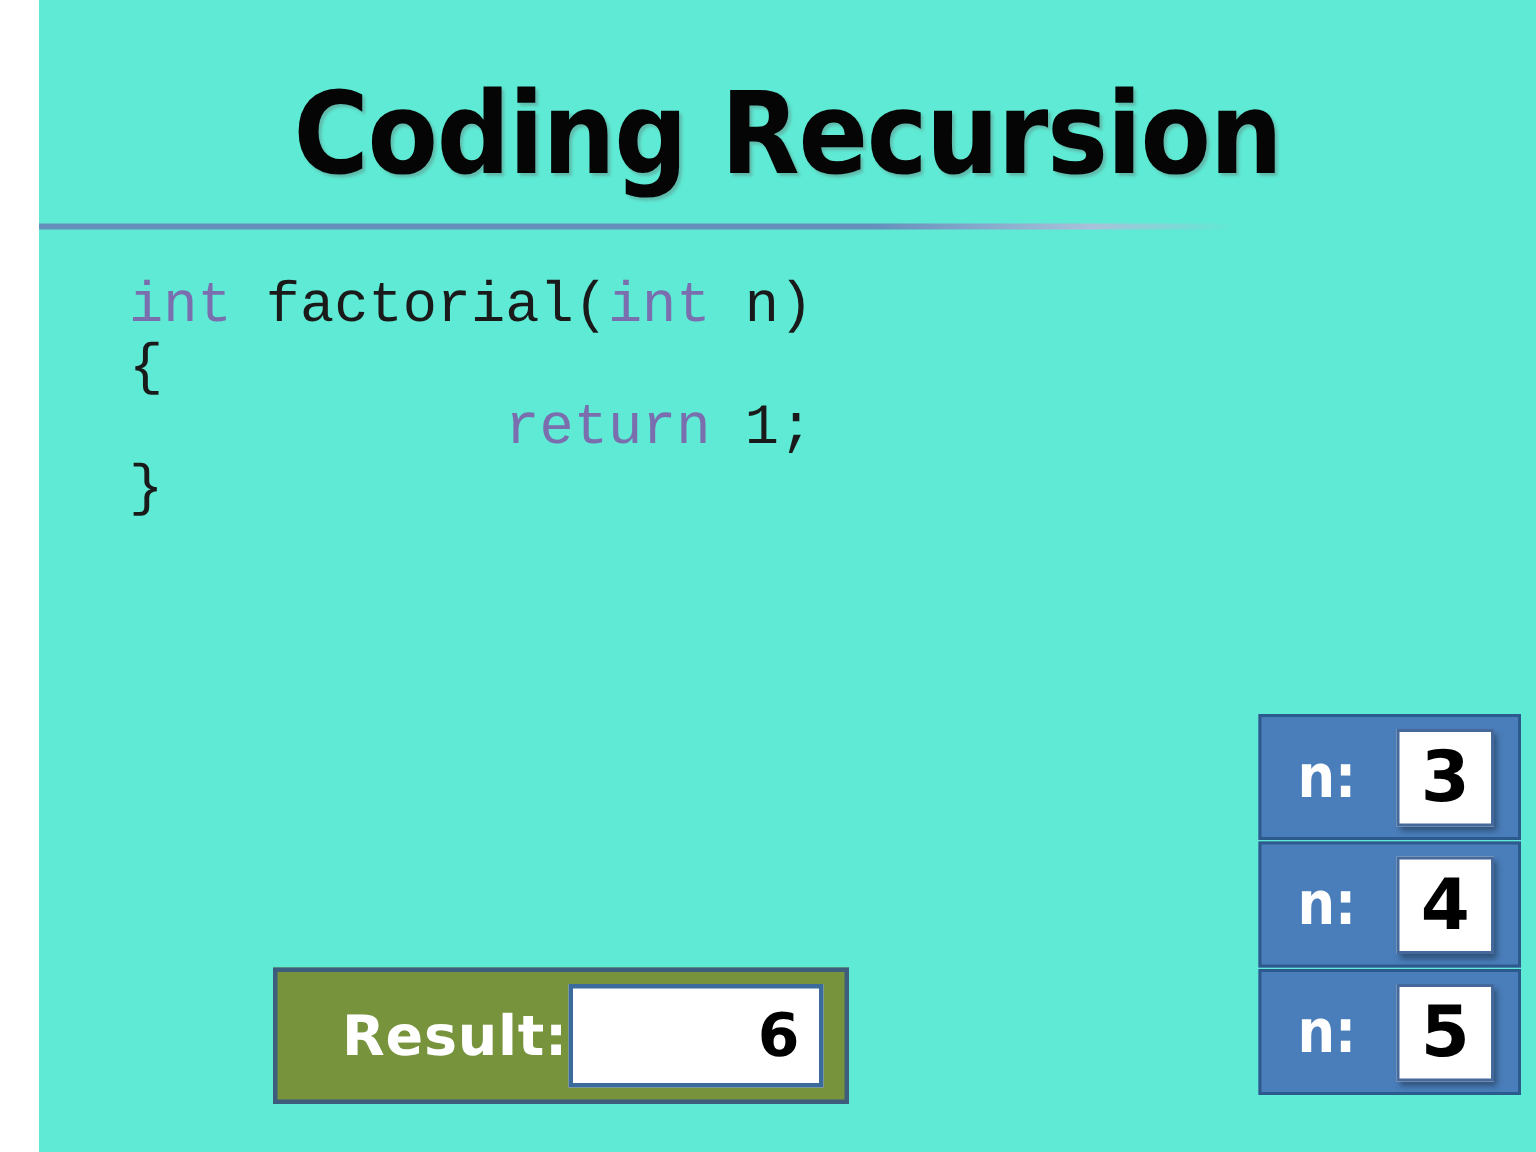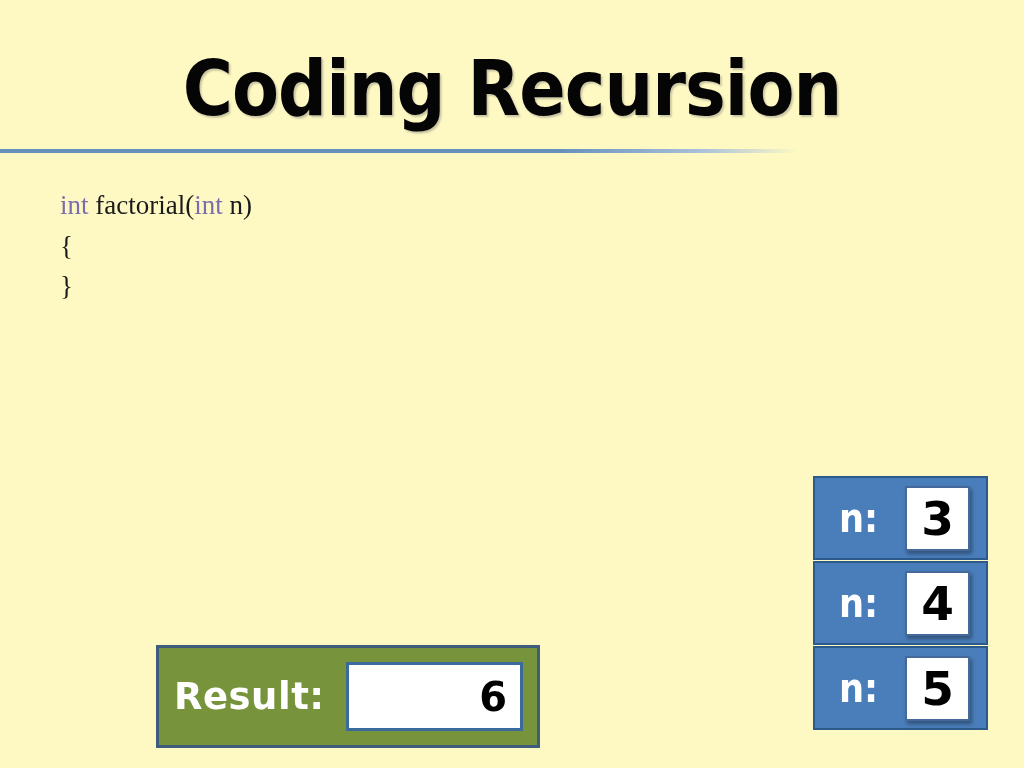--- a/index.html
+++ b/index.html
@@ -6,21 +6,22 @@
   html, body { width: 1024px; height: 768px; }
   body {
     font-family: "Liberation Sans", sans-serif;
     background: #ffffff;
     position: relative;
     overflow: hidden;
   }
   .slide {
     position: absolute;
     inset: 0;
-    background: #fef9c3;
+    background: #5eead4;
+    margin-left: 26px;
   }
   .title {
     position: absolute;
     top: 50px;
     left: 0;
     width: 100%;
     text-align: center;
     font-family: "DejaVu Sans", sans-serif;
     font-weight: bold;
     font-size: 76px;
@@ -41,38 +42,39 @@
     background: linear-gradient(to right,
       var(--accent-rule) 0%,
       var(--accent-rule) 70%,
       #a9c1da 88%,
       rgba(214,228,242,0) 100%);
   }
   .code {
     position: absolute;
     left: 60px;
     top: 185px;
-    font-family: Liberation Serif, serif;
-    font-size: 27px;
+    font-family: Liberation Mono, monospace;
+    font-size: 38px;
     line-height: 40.5px;
     color: var(--code-text);
   }
   .code-line { white-space: pre; }
   .kw { color: var(--code-keyword); }
 
   .result-box {
     position: absolute;
     left: 156px;
     top: 645px;
     width: 384px;
-    height: 103px;
+    height: 91px;
     background: var(--result-fill);
     border: 3px solid var(--result-border);
     display: flex;
     align-items: center;
+    padding-left: 28px;
   }
   .result-label {
     font-family: "DejaVu Sans", sans-serif;
     font-weight: bold;
     font-size: 37px;
     color: #ffffff;
     margin-left: 15px;
     letter-spacing: 0.5px;
   }
   .result-value-box {
@@ -140,20 +142,21 @@
 </style>
 </head>
 <body>
 
 <div class="slide">
   <h1 class="title">Coding Recursion</h1>
   <div class="title-rule"></div>
   <div class="code">
       <div class="code-line"><span class="kw">int</span><span class=""> factorial(</span><span class="kw">int</span><span class=""> n)</span></div>
       <div class="code-line"><span class="">{</span></div>
+      <div class="code-line"><span class="">           </span><span class="kw">return</span><span class=""> 1;</span></div>
       <div class="code-line"><span class="">}</span></div>
     </div>
   <div class="result-box">
     <span class="result-label">Result:</span>
     <div class="result-value-box">
       <span class="result-value">6</span>
     </div>
   </div>
   <div class="stack">
       <div class="stack-frame">

